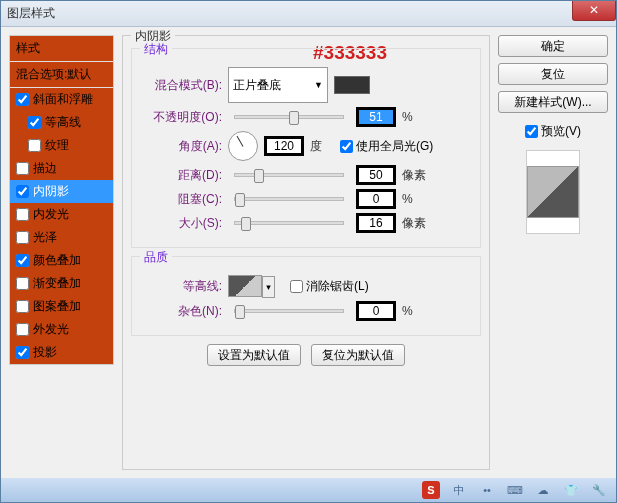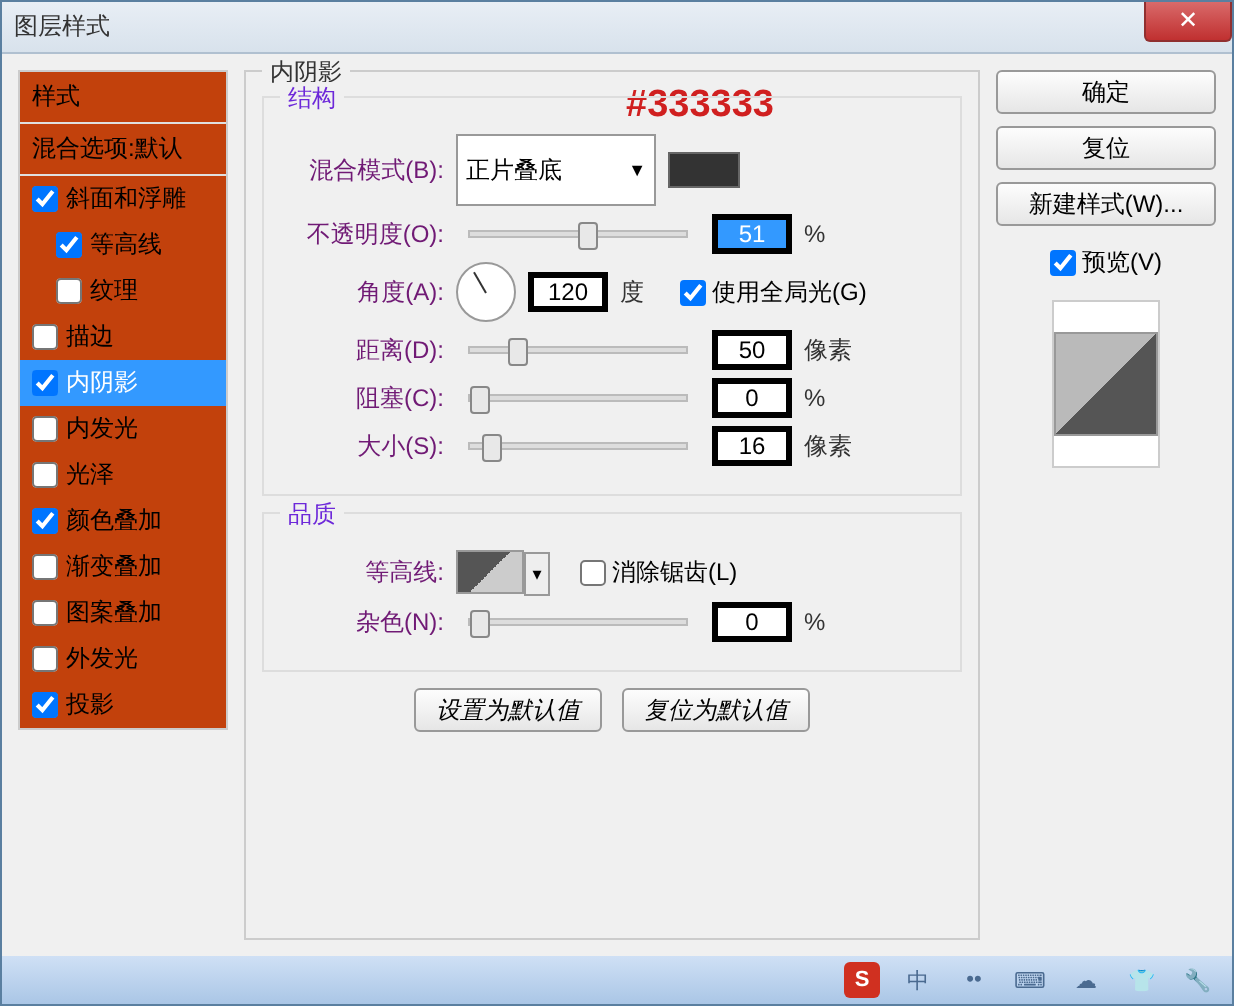--- a/index.html
+++ b/index.html
@@ -32,21 +32,21 @@
 .num-input { width: 40px; height: 20px; border: 3px solid #000000; background: #fff; text-align: center; padding: 0 3px; }
 .num-input.sel { background: #3399ff; color: #fff; }
 .unit { color: #333; min-width: 24px; }
 .angle-dial { width: 30px; height: 30px; border: 1px solid #999; border-radius: 50%; background: #fff; position: relative; cursor: pointer; }
 .angle-dial::after { content: ""; position: absolute; left: 50%; top: 50%; width: 12px; height: 1px; background: #333; transform-origin: left center; transform: rotate(-120deg); }
 .chk { display: flex; align-items: center; gap: 3px; }
 .chk input { margin: 0; width: 13px; height: 13px; }
 .contour-swatch { width: 34px; height: 22px; border: 1px solid #999; background: linear-gradient(135deg,#555 50%,#ccc 50%); cursor: pointer; position: relative; }
 .contour-swatch .dd { position: absolute; right: -14px; top: 0; width: 13px; height: 22px; border: 1px solid #999; background: #eee; text-align: center; line-height: 20px; font-size: 9px; cursor: pointer; }
 .btn { height: 22px; padding: 0 10px; background: linear-gradient(#fdfdfd,#e6e6e6); border: 1px solid #999; border-radius: 3px; cursor: pointer; display: inline-flex; align-items: center; }
-.btn-row { display: flex; gap: 10px; justify-content: center; margin-top: 6px; font-style: italic; }
+.btn-row { display: flex; gap: 10px; justify-content: center; margin-top: 6px; }
 .right-panel { width: 110px; display: flex; flex-direction: column; gap: 6px; align-items: center; }
 .right-panel .btn { width: 100%; justify-content: center; }
 .preview { border: 1px solid #ccc; background: #fff; height: 84px; display: flex; align-items: center; justify-content: center; margin-top: 4px; }
 .preview-shape { width: 52px; height: 52px; background: linear-gradient(135deg,#bababa 50%,#555 50%); border: 1px solid #999; }
 .annotation { position: absolute; color: #d02020; font-size: 19px; font-weight: bold; }
 .taskbar { position: absolute; bottom: 0; left: 0; right: 0; height: 24px; background: linear-gradient(#cfe0f5,#aac6e6); display: flex; align-items: center; gap: 10px; padding: 0 8px; }
 .tb-icon { width: 18px; height: 18px; border-radius: 3px; display: flex; align-items: center; justify-content: center; font-size: 11px; cursor: pointer; }
 .tb-s { background: #d03020; color: #fff; font-weight: bold; }
 .tb-g { color: #4a6a90; }
 </style>

